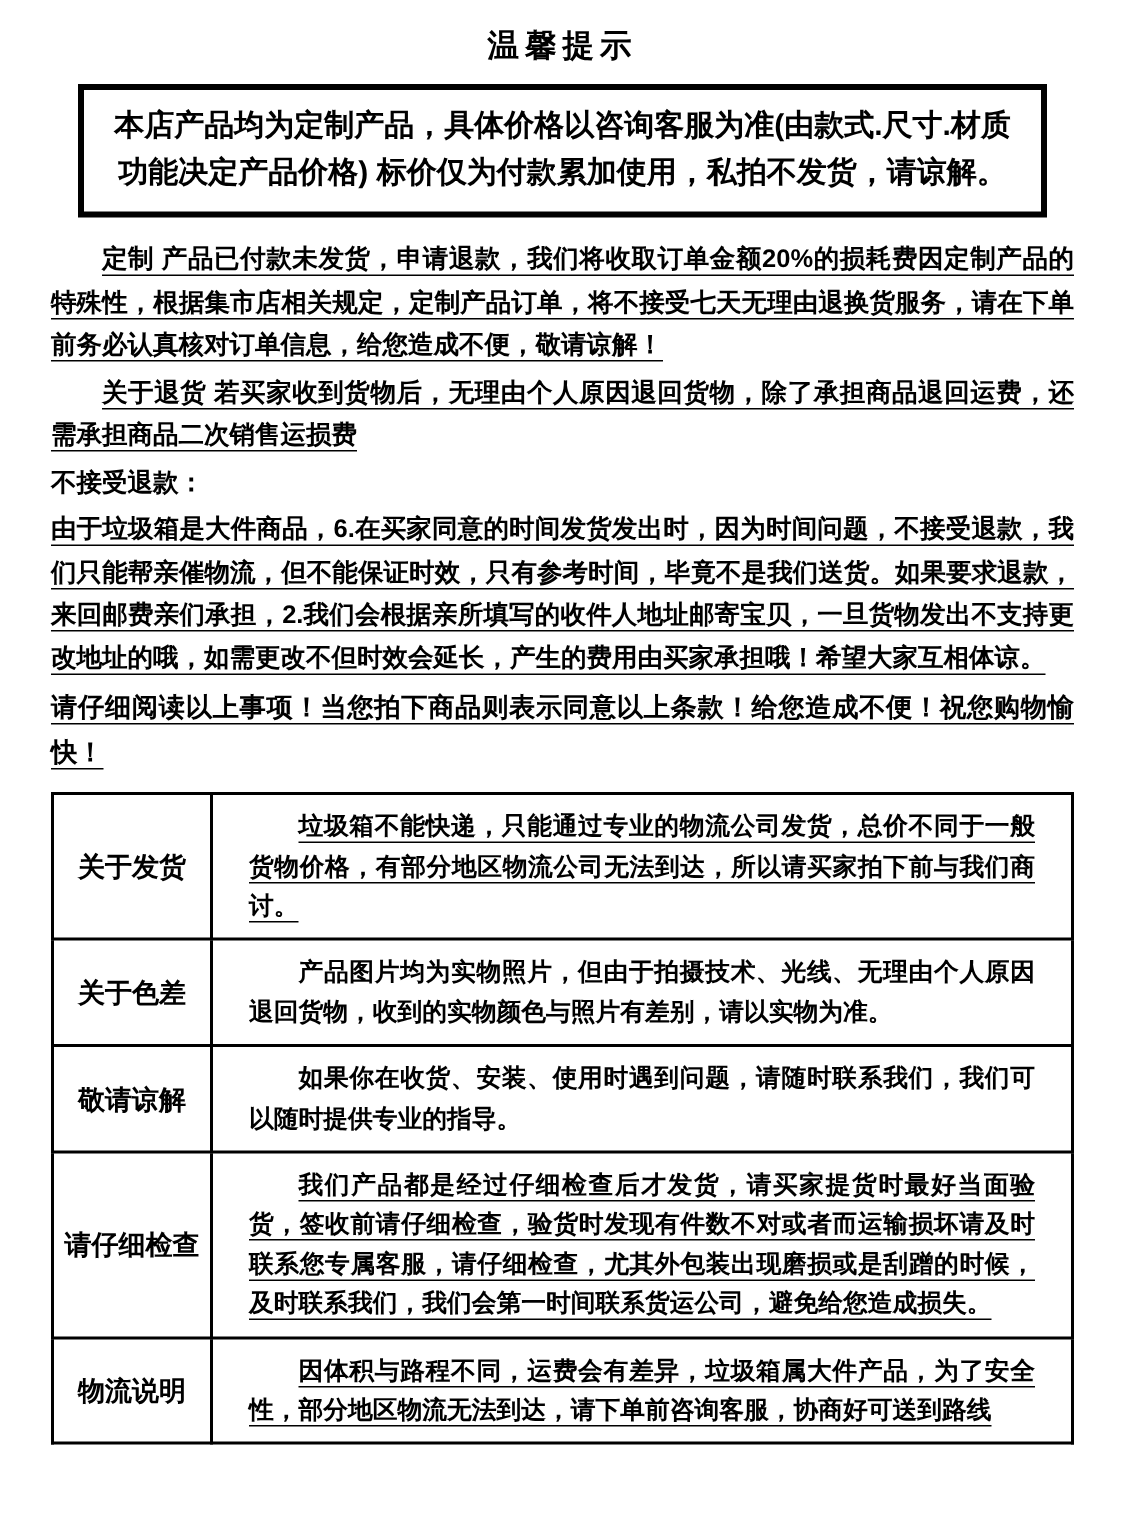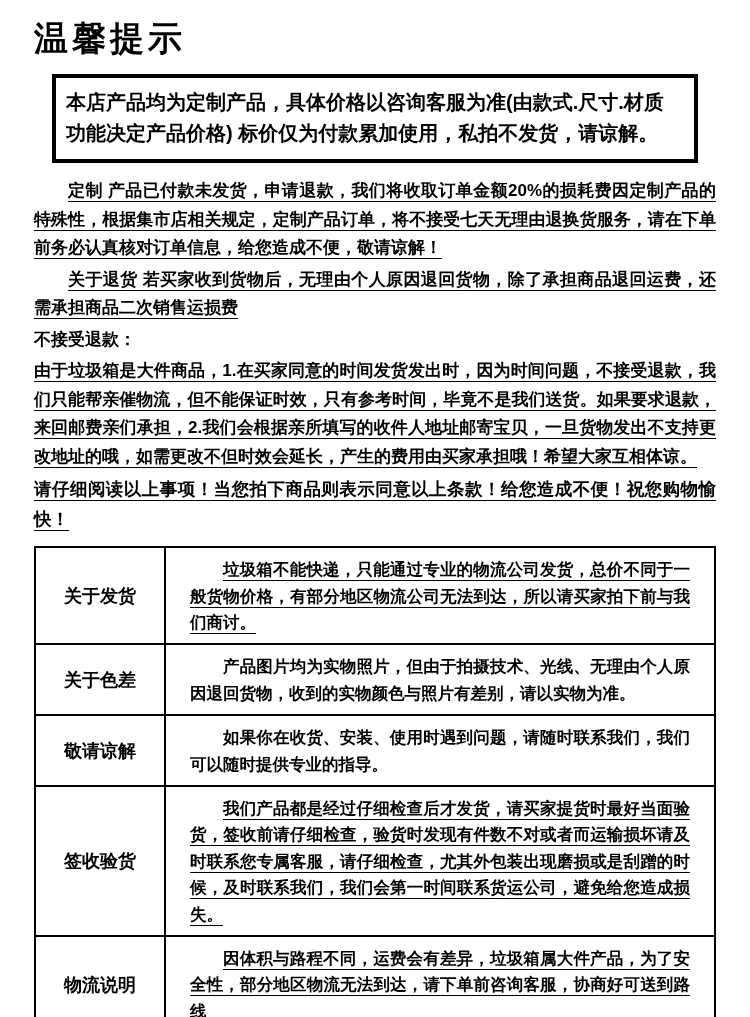--- a/index.html
+++ b/index.html
@@ -14,28 +14,29 @@
     font-weight: 700;
     color: #000000;
   }
   .page {
     box-sizing: border-box;
     width: 750px;
     padding: 12px 34px 14px 34px;
   }
   .title {
     margin: 4px 0 12px 0;
-    font-size: 34px;
+    text-align: center;
+    font-size: 21px;
     letter-spacing: 4px;
   }
   .notice-box {
     border: 4px solid #000000;
     margin: 0 18px 14px 18px;
     padding: 9px 10px 10px 10px;
-    text-align: left;
+    text-align: center;
     font-size: 20px;
     line-height: 1.55;
   }
   .para {
     margin: 0 0 3px 0;
     font-size: 17px;
     line-height: 1.68;
     text-align: justify;
   }
   .indent {
@@ -60,21 +61,21 @@
     margin-top: 12px;
   }
   table.info td {
     border: 2px solid #000000;
     vertical-align: middle;
   }
   td.row-label {
     width: 96px;
     text-align: center;
     font-size: 18px;
-    padding: 8px 16px;
+    padding: 8px 4px;
     white-space: nowrap;
   }
   td.row-content {
     font-size: 16.5px;
     line-height: 1.6;
     padding: 8px 24px;
     text-indent: 2em;
     text-align: justify;
     margin-left: 20px;
   }
@@ -88,40 +89,40 @@
 
   <div class="notice-box">
     <div class="notice-line">本店产品均为定制产品，具体价格以咨询客服为准(由款式.尺寸.材质</div>
     <div class="notice-line">功能决定产品价格) 标价仅为付款累加使用，私拍不发货，请谅解。</div>
   </div>
 
   <div class="body-text">
     <p class="para indent squig">定制 产品已付款未发货，申请退款，我们将收取订单金额20%的损耗费因定制产品的特殊性，根据集市店相关规定，定制产品订单，将不接受七天无理由退换货服务，请在下单前务必认真核对订单信息，给您造成不便，敬请谅解！</p>
     <p class="para indent squig">关于退货 若买家收到货物后，无理由个人原因退回货物，除了承担商品退回运费，还需承担商品二次销售运损费</p>
     <p class="para">不接受退款：</p>
-    <p class="para squig">由于垃圾箱是大件商品，1.在买家同意的时间发货发出时，因为时间问题，不接受退款，我们只能帮亲催物流，但不能保证时效，只有参考时间，毕竟不是我们送货。如果要求退款，来回邮费亲们承担，2.我们会根据亲所填写的收件人地址邮寄宝贝，一旦货物发出不支持更改地址的哦，如需更改不但时效会延长，产生的费用由买家承担哦！希望大家互相体谅。</p>
+    <p class="para squig">由于垃圾箱是大件商品，6.在买家同意的时间发货发出时，因为时间问题，不接受退款，我们只能帮亲催物流，但不能保证时效，只有参考时间，毕竟不是我们送货。如果要求退款，来回邮费亲们承担，2.我们会根据亲所填写的收件人地址邮寄宝贝，一旦货物发出不支持更改地址的哦，如需更改不但时效会延长，产生的费用由买家承担哦！希望大家互相体谅。</p>
     <p class="para final-note squig">请仔细阅读以上事项！当您拍下商品则表示同意以上条款！给您造成不便！祝您购物愉快！</p>
   </div>
 
   <table class="info">
     <tbody>
       <tr>
         <td class="row-label">关于发货</td>
         <td class="row-content squig">垃圾箱不能快递，只能通过专业的物流公司发货，总价不同于一般货物价格，有部分地区物流公司无法到达，所以请买家拍下前与我们商讨。</td>
       </tr>
       <tr>
         <td class="row-label">关于色差</td>
         <td class="row-content">产品图片均为实物照片，但由于拍摄技术、光线、无理由个人原因退回货物，收到的实物颜色与照片有差别，请以实物为准。</td>
       </tr>
       <tr>
         <td class="row-label">敬请谅解</td>
         <td class="row-content">如果你在收货、安装、使用时遇到问题，请随时联系我们，我们可以随时提供专业的指导。</td>
       </tr>
       <tr>
-        <td class="row-label">签收验货</td>
+        <td class="row-label">请仔细检查</td>
         <td class="row-content squig">我们产品都是经过仔细检查后才发货，请买家提货时最好当面验货，签收前请仔细检查，验货时发现有件数不对或者而运输损坏请及时联系您专属客服，请仔细检查，尤其外包装出现磨损或是刮蹭的时候，及时联系我们，我们会第一时间联系货运公司，避免给您造成损失。</td>
       </tr>
       <tr>
         <td class="row-label">物流说明</td>
         <td class="row-content squig">因体积与路程不同，运费会有差异，垃圾箱属大件产品，为了安全性，部分地区物流无法到达，请下单前咨询客服，协商好可送到路线</td>
       </tr>
     </tbody>
   </table>
 
 </div>

